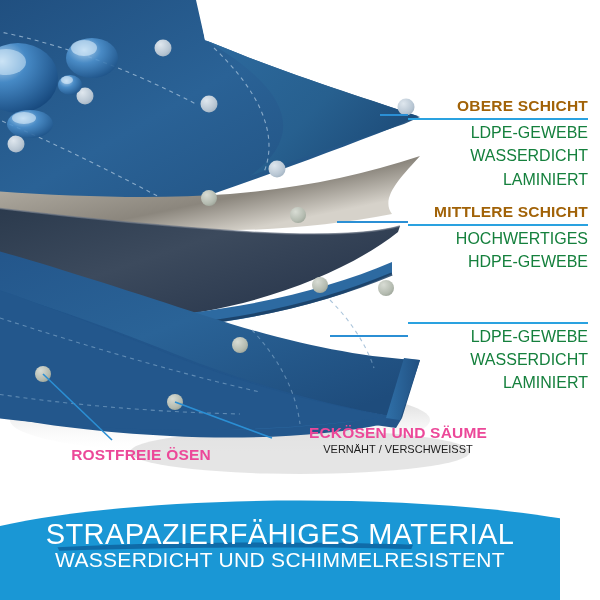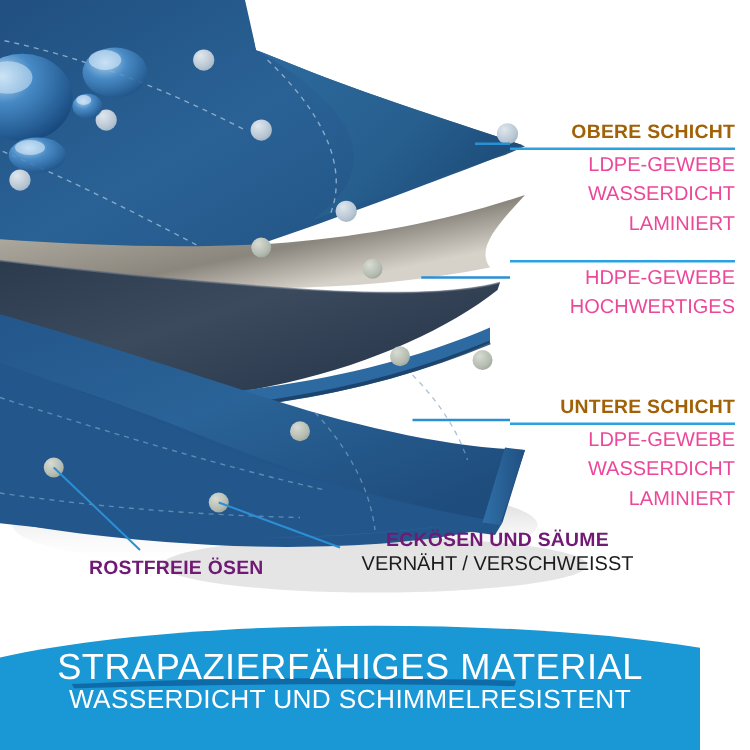--- a/index.html
+++ b/index.html
@@ -21,38 +21,38 @@
     color:#a16207;
     text-align:right;
     line-height:1.05;
     white-space:nowrap;
   }
   .callout .rule{
     height:2px;background:#2aa2e0;margin-top:4px;width:100%;
   }
   .callout .body{
     font-size:16px;
-    color:#ec4899;
+    color:#15803d;
     text-align:right;
     line-height:1.26;
     margin-top:3px;
     white-space:nowrap;
   }
 
   #co-top{left:408px;top:98px;width:180px;}
   #co-mid{left:408px;top:204px;width:180px;}
   #co-bot{left:408px;top:318px;width:180px;}
 
   .ground-callout{position:absolute;}
   .ground-callout .gtitle{
-    font-weight:bold;font-size:15.5px;color:#701a75;
+    font-weight:bold;font-size:15.5px;color:#ec4899;
     letter-spacing:.2px;white-space:nowrap;line-height:1.1;
   }
   .ground-callout .gsub{
-    font-size:16px;color:#1c1c1c;white-space:nowrap;line-height:1.15;margin-top:2px;
+    font-size:11px;color:#1c1c1c;white-space:nowrap;line-height:1.15;margin-top:2px;
   }
   #co-eyelets{left:34px;top:446px;text-align:center;width:214px;}
   #co-corners{left:268px;top:424px;text-align:center;width:260px;}
 
   #banner{
     position:absolute;left:0;bottom:0;width:560px;height:104px;
     overflow:hidden;
   }
   #banner .btxt{
     position:absolute;left:0;right:0;top:24px;text-align:center;
@@ -309,27 +309,27 @@
 
   <div class="callout" id="co-top">
     <div class="title">OBERE SCHICHT</div>
     <div class="rule"></div>
     <div class="body">LDPE-GEWEBE</div>
     <div class="body">WASSERDICHT</div>
     <div class="body">LAMINIERT</div>
   </div>
 
   <div class="callout" id="co-mid">
+    <div class="title">MITTLERE SCHICHT</div>
     <div class="rule"></div>
+    <div class="body">HOCHWERTIGES</div>
     <div class="body">HDPE-GEWEBE</div>
-    <div class="body">HOCHWERTIGES</div>
   </div>
 
   <div class="callout" id="co-bot">
-    <div class="title">UNTERE SCHICHT</div>
     <div class="rule"></div>
     <div class="body">LDPE-GEWEBE</div>
     <div class="body">WASSERDICHT</div>
     <div class="body">LAMINIERT</div>
   </div>
 
   <div class="ground-callout" id="co-eyelets">
     <div class="gtitle">ROSTFREIE ÖSEN</div>
   </div>
 

